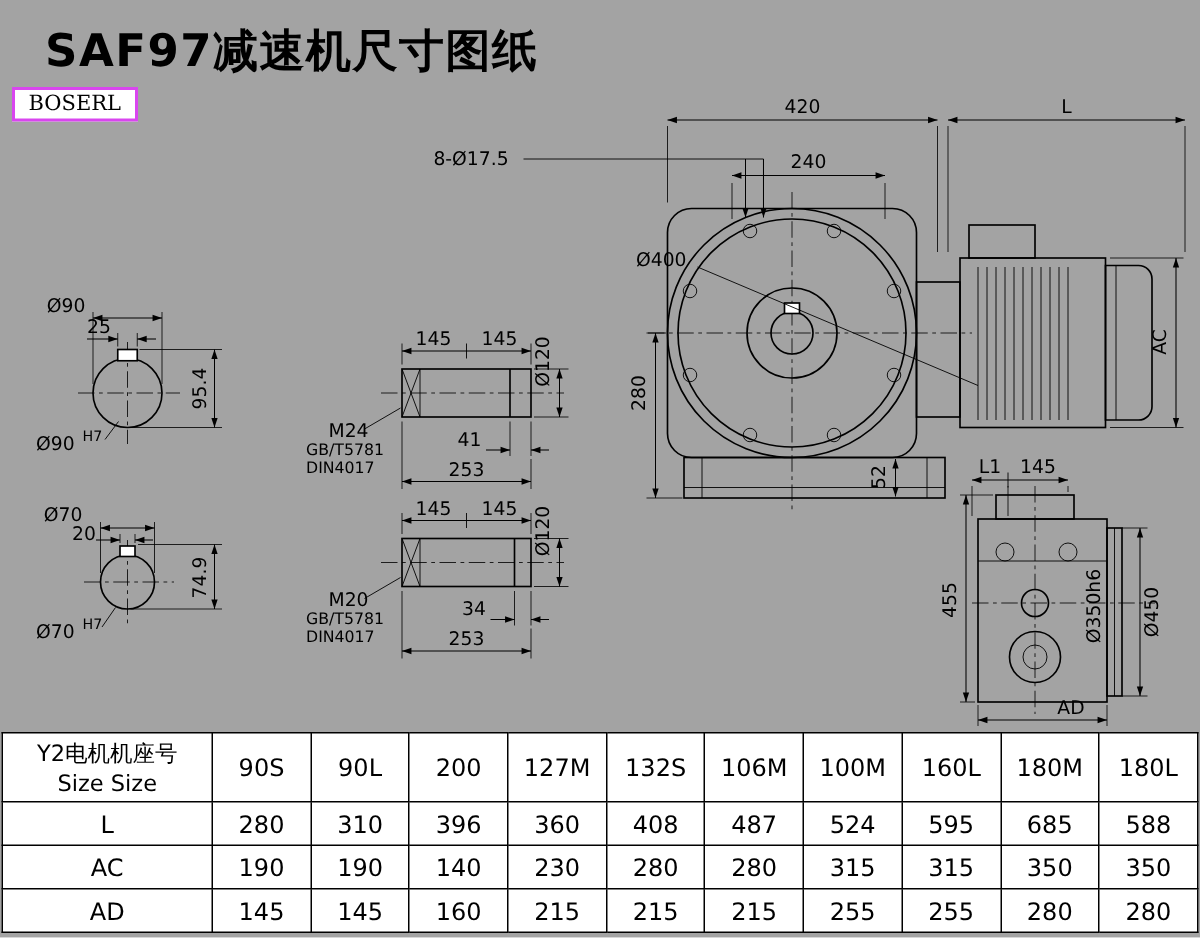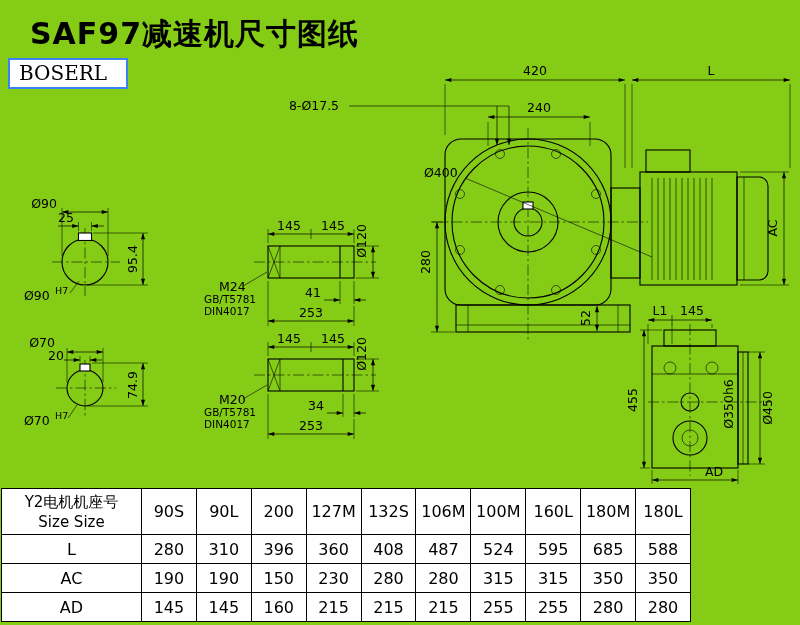--- a/index.html
+++ b/index.html
@@ -1,34 +1,34 @@
 <!DOCTYPE html>
 <html><head>
 <meta charset="utf-8">
 <style>
   *{margin:0;padding:0;box-sizing:border-box}
   html,body{width:800px;height:625px;background:#fff;font-family:"DejaVu Sans",sans-serif}
-  .page{position:relative;width:800px;height:625px;background:#84cc16;overflow:hidden}
+  .page{position:relative;width:800px;height:625px;background:#a3a3a3;overflow:hidden}
   .title{position:absolute;left:30px;top:14px;font-size:30px;font-weight:bold;color:#000;letter-spacing:1px;font-family:"DejaVu Sans",sans-serif}
-  .logo{position:absolute;left:8px;top:58px;border:2px solid #3b82f6;padding:1px 19px 2px 9px;font-family:"DejaVu Serif",serif;font-size:20px;color:#000;background:#fff}
+  .logo{position:absolute;left:8px;top:58px;border:2px solid #d946ef;padding:1px 9px 2px 9px;font-family:"DejaVu Serif",serif;font-size:14px;color:#000;background:#fff}
   svg.draw{position:absolute;left:0;top:0;width:800px;height:625px}
   
   .ln{fill:none;stroke:#000;stroke-width:1.1}
   .lnf{fill:#fff;stroke:#000;stroke-width:1.1}
   .thin{fill:none;stroke:#000;stroke-width:.6}
   .cl{fill:none;stroke:#000;stroke-width:.55;stroke-dasharray:11 3 2.5 3}
   .ext{fill:none;stroke:#000;stroke-width:.55}
   .dim{fill:none;stroke:#000;stroke-width:.7;marker-start:url(#arr);marker-end:url(#arr)}
   .d1{fill:none;stroke:#000;stroke-width:.7;marker-end:url(#arr)}
   svg text{font-family:"DejaVu Sans",sans-serif;font-size:12.5px;fill:#000}
   svg text.ts{font-size:10.5px}
   svg text.sup{font-size:9.5px}
   .tm{text-anchor:middle}
   
-  table.size{position:absolute;left:1px;top:488px;width:690px;border-collapse:collapse;table-layout:fixed;text-align:center;font-size:16px;color:#000;background:#fff}
+  table.size{position:absolute;left:1px;top:488px;width:798px;border-collapse:collapse;table-layout:fixed;text-align:center;font-size:16px;color:#000;background:#fff}
   table.size th,table.size td{border:1px solid #000;font-weight:normal;padding:0;height:29px;overflow:hidden;white-space:nowrap}
   table.size tr.hdr th{height:46px}
   .hdr .cn{font-size:15px;line-height:20px}
   .hdr .en{font-size:15px;line-height:20px}
 </style>
 </head>
 <body>
 
 <div class="page">
 
@@ -307,21 +307,21 @@
       <td>487</td>
       <td>524</td>
       <td>595</td>
       <td>685</td>
       <td>588</td>
     </tr>
     <tr>
       <td>AC</td>
       <td>190</td>
       <td>190</td>
-      <td>150</td>
+      <td>140</td>
       <td>230</td>
       <td>280</td>
       <td>280</td>
       <td>315</td>
       <td>315</td>
       <td>350</td>
       <td>350</td>
     </tr>
     <tr>
       <td>AD</td>

